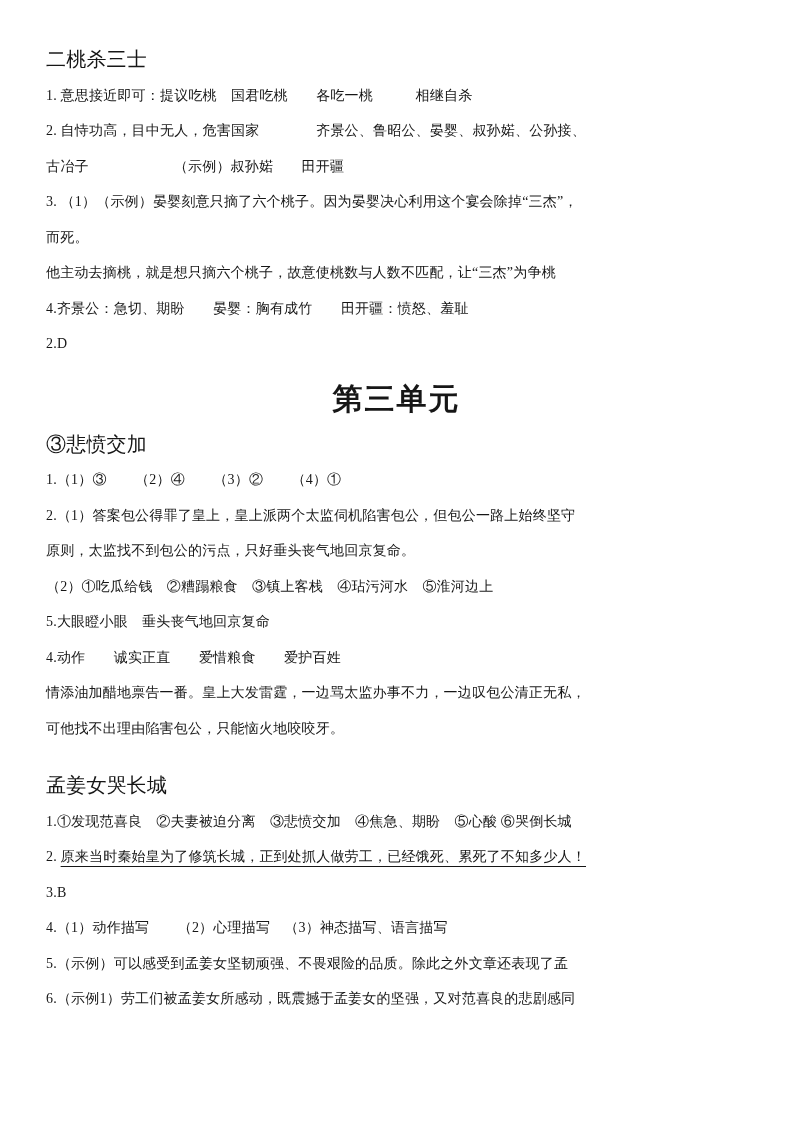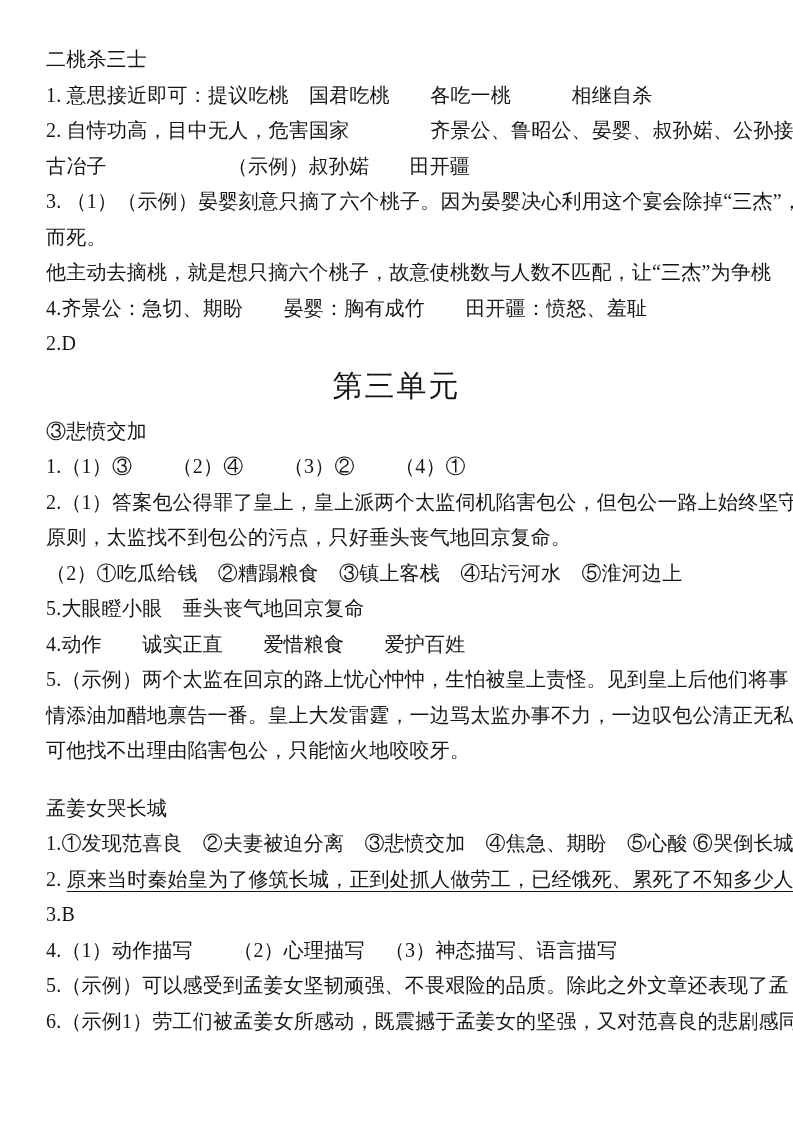--- a/index.html
+++ b/index.html
@@ -10,37 +10,37 @@
     margin:0 auto;
     background:#ffffff;
     overflow:hidden;
     font-family:"Liberation Serif","DejaVu Serif",serif;
     color:#161616;
   }
   .doc{
     padding:42px 46px 0 46px;
   }
   .line{
-    font-size:20px;
+    font-size:14px;
     line-height:35.5px;
     white-space:nowrap;
     letter-spacing:0.2px;
   }
   .story-title{
     font-size:20px;
     line-height:35.5px;
     white-space:nowrap;
   }
   .unit-heading{
     font-size:30px;
-    font-weight:normal;
+    font-weight:bold;
     text-align:center;
     line-height:46px;
     letter-spacing:2px;
-    margin-top:1px;
+    margin-top:14px;
     margin-bottom:5px;
     white-space:nowrap;
   }
   .spacer{
     height:22px;
   }
   .ul{
     text-decoration:underline;
     text-underline-offset:5px;
     text-decoration-thickness:1px;
@@ -61,21 +61,20 @@
       <div class="line">4.齐景公：急切、期盼　　晏婴：胸有成竹　　田开疆：愤怒、羞耻</div>
       <div class="line">2.D</div>
       <div class="unit-heading">第三单元</div>
       <div class="line story-title">③悲愤交加</div>
       <div class="line">1.（1）③　　（2）④　　（3）②　　（4）①</div>
       <div class="line">2.（1）答案包公得罪了皇上，皇上派两个太监伺机陷害包公，但包公一路上始终坚守</div>
       <div class="line">原则，太监找不到包公的污点，只好垂头丧气地回京复命。</div>
       <div class="line">（2）①吃瓜给钱　②糟蹋粮食　③镇上客栈　④玷污河水　⑤淮河边上</div>
       <div class="line">5.大眼瞪小眼　垂头丧气地回京复命</div>
       <div class="line">4.动作　　诚实正直　　爱惜粮食　　爱护百姓</div>
-      <div class="line">5.（示例）两个太监在回京的路上忧心忡忡，生怕被皇上责怪。见到皇上后他们将事</div>
       <div class="line">情添油加醋地禀告一番。皇上大发雷霆，一边骂太监办事不力，一边叹包公清正无私，</div>
       <div class="line">可他找不出理由陷害包公，只能恼火地咬咬牙。</div>
       <div class="spacer"></div>
       <div class="line story-title">孟姜女哭长城</div>
       <div class="line">1.①发现范喜良　②夫妻被迫分离　③悲愤交加　④焦急、期盼　⑤心酸 ⑥哭倒长城</div>
       <div class="line"><span>2. </span><span class="ul">原来当时秦始皇为了修筑长城，正到处抓人做劳工，已经饿死、累死了不知多少人！</span></div>
       <div class="line">3.B</div>
       <div class="line">4.（1）动作描写　　（2）心理描写　（3）神态描写、语言描写</div>
       <div class="line">5.（示例）可以感受到孟姜女坚韧顽强、不畏艰险的品质。除此之外文章还表现了孟</div>
       <div class="line">6.（示例1）劳工们被孟姜女所感动，既震撼于孟姜女的坚强，又对范喜良的悲剧感同</div>

